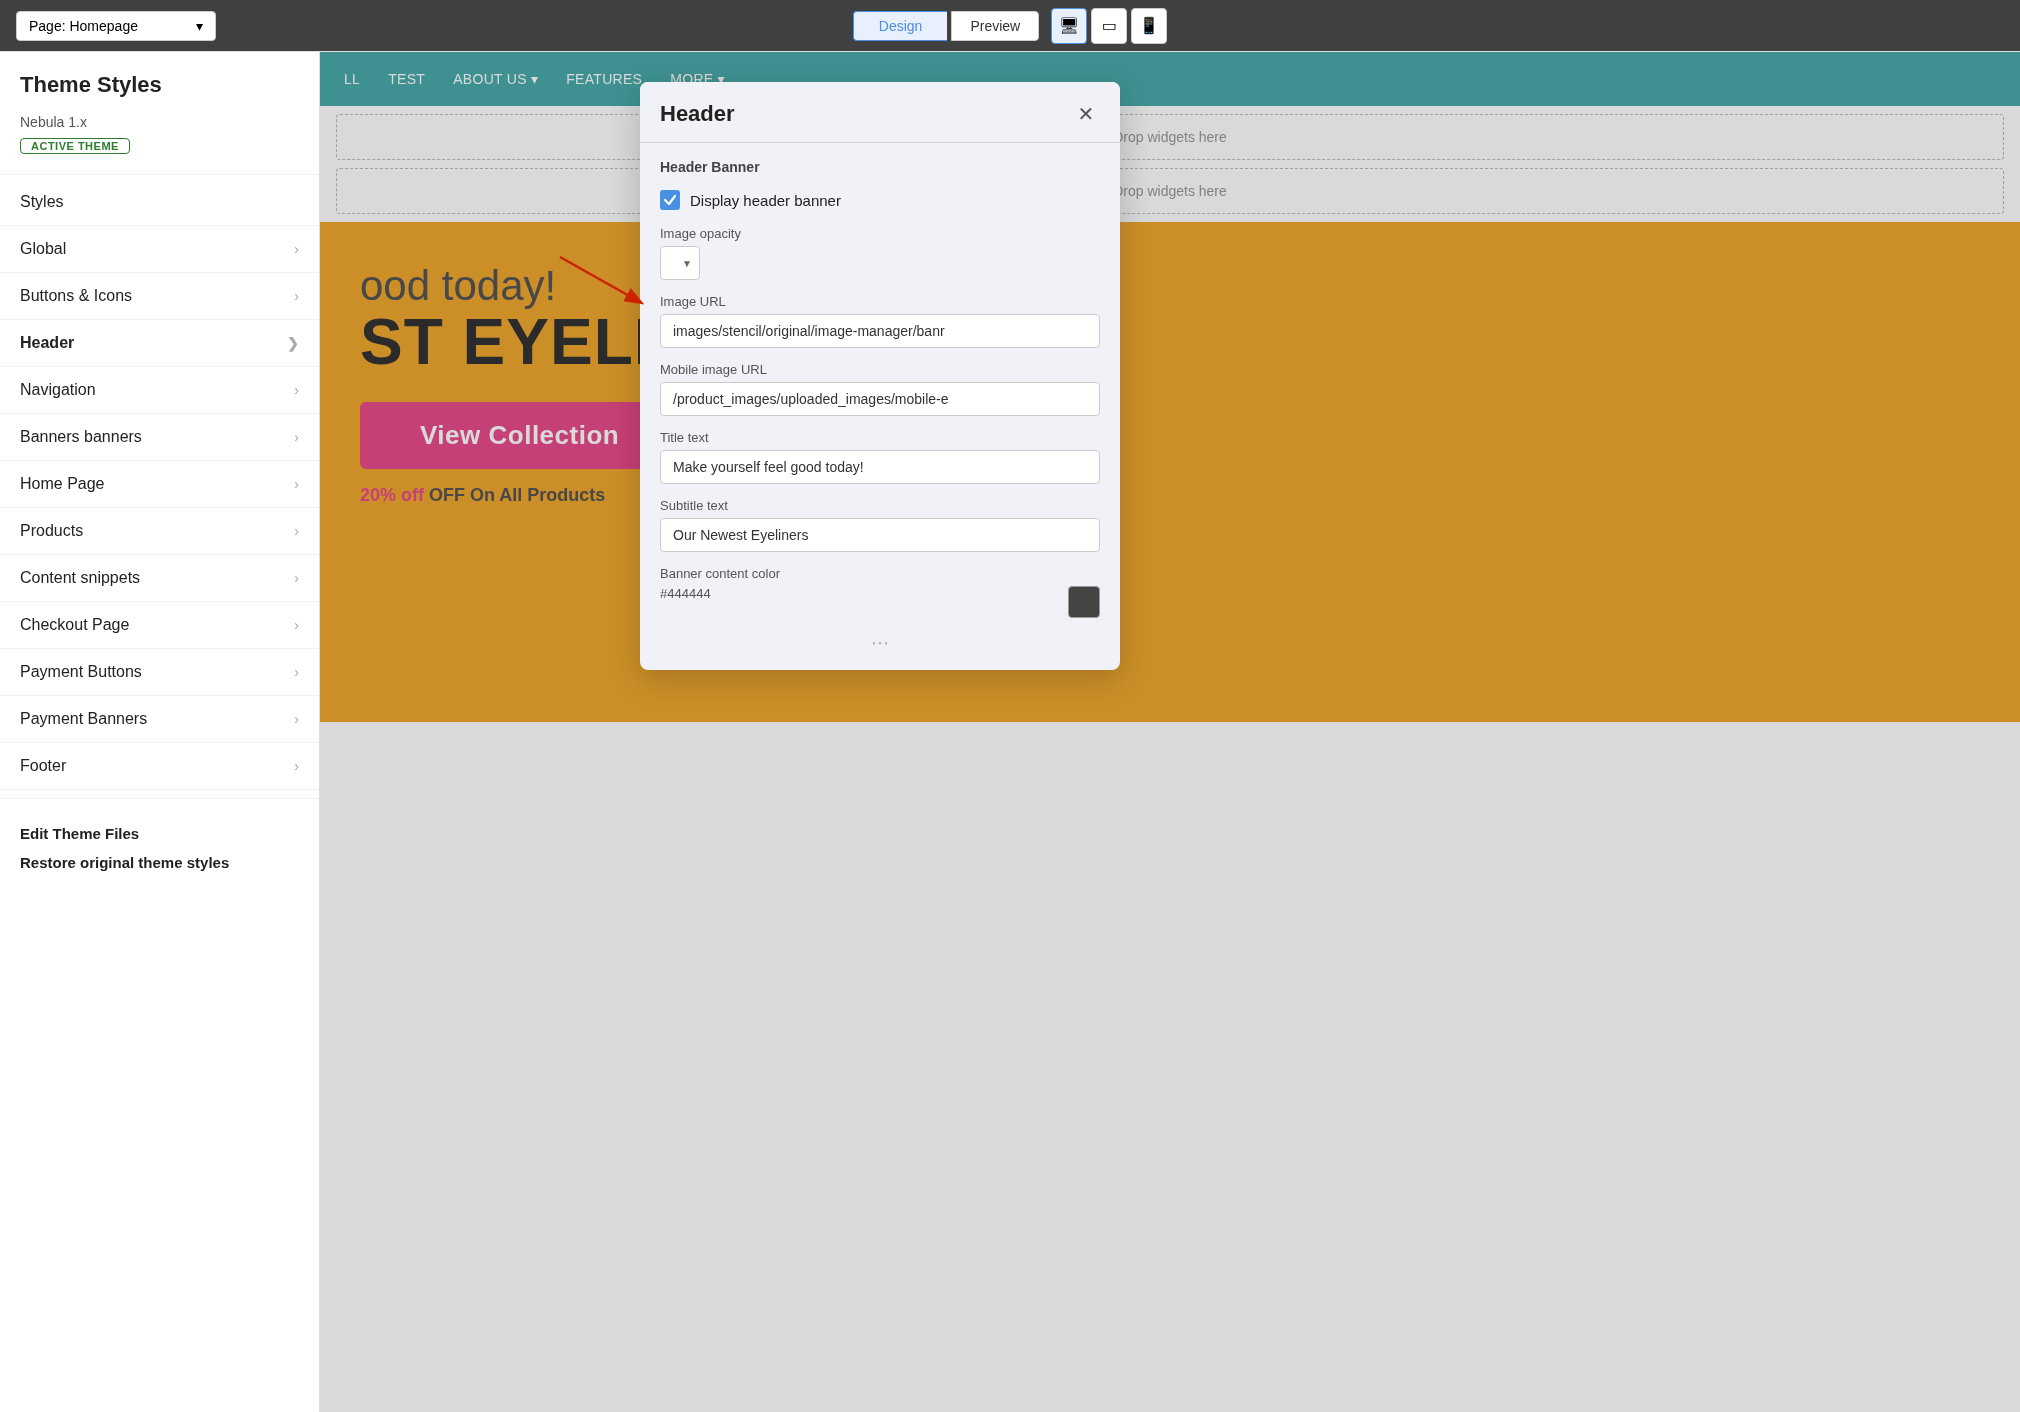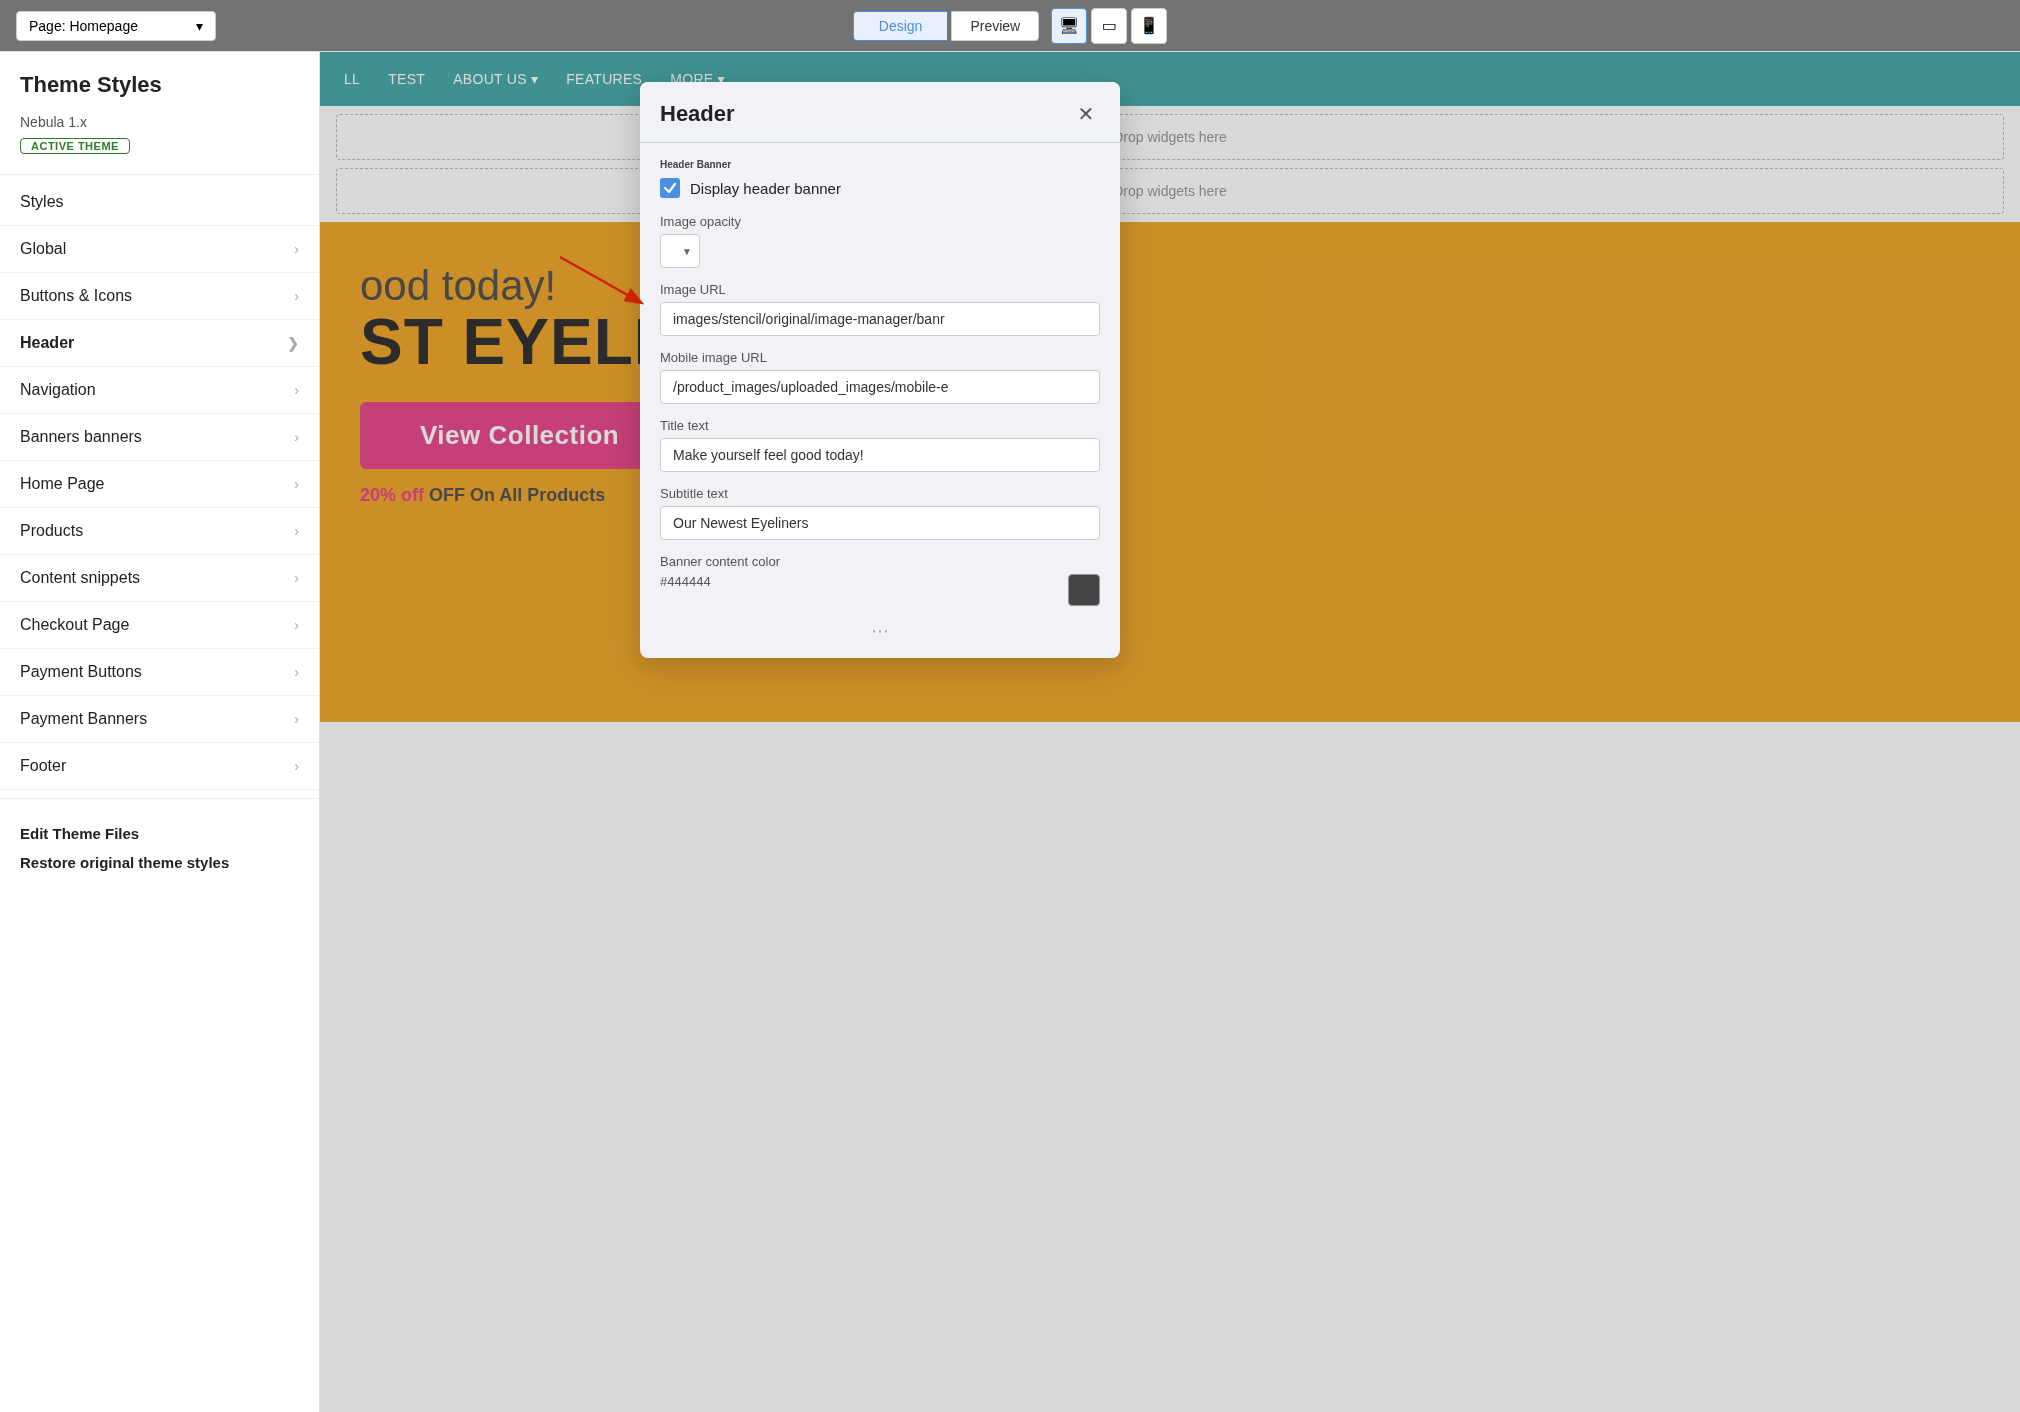--- a/index.html
+++ b/index.html
@@ -1,21 +1,21 @@
 <!DOCTYPE html>
 <html><head>
   <meta charset="utf-8">
   <style>
     * { box-sizing: border-box; margin: 0; padding: 0; }
     body { font-family: -apple-system, BlinkMacSystemFont, 'Segoe UI', sans-serif; background: #f5f5f5; overflow: hidden; }
 
     
     .top-bar {
       display: flex; align-items: center; justify-content: space-between;
-      background: #737373; border-bottom: 1px solid #ddd; padding: 0 16px;
+      background: #404040; border-bottom: 1px solid #ddd; padding: 0 16px;
       height: 52px; position: fixed; top: 0; left: 0; right: 0; z-index: 100;
     }
     .page-selector {
       display: flex; align-items: center; gap: 8px; border: 1px solid #ccc;
       border-radius: 4px; padding: 6px 12px; background: #fff; cursor: pointer;
       font-size: 14px; min-width: 200px;
     }
     .page-selector .chevron { margin-left: auto; }
     .top-bar-center { display: flex; align-items: center; gap: 4px; }
     .btn-design {
@@ -130,21 +130,21 @@
       padding: 18px 20px 14px; background: #f0f2f7; border-radius: 8px 8px 0 0;
     }
     .modal-title { font-size: 22px; font-weight: 600; color: #222; }
     .modal-close {
       cursor: pointer; font-size: 20px; color: #555; width: 28px; height: 28px;
       display: flex; align-items: center; justify-content: center;
     }
     .modal-divider { height: 1px; background: #d0d3db; margin: 0 0 16px; }
     .modal-body { padding: 0 20px; }
     .section-label {
-      font-size: 10px; font-weight: 600; color: #444; margin-bottom: 8px;
+      font-size: 14px; font-weight: 600; color: #444; margin-bottom: 15px;
     }
     .checkbox-row {
       display: flex; align-items: center; gap: 10px; margin-bottom: 16px;
     }
     .checkbox-box {
       width: 20px; height: 20px; background: #4a90e2; border-radius: 3px;
       display: flex; align-items: center; justify-content: center; cursor: pointer;
       flex-shrink: 0;
     }
     .checkbox-box svg { width: 14px; height: 14px; }

